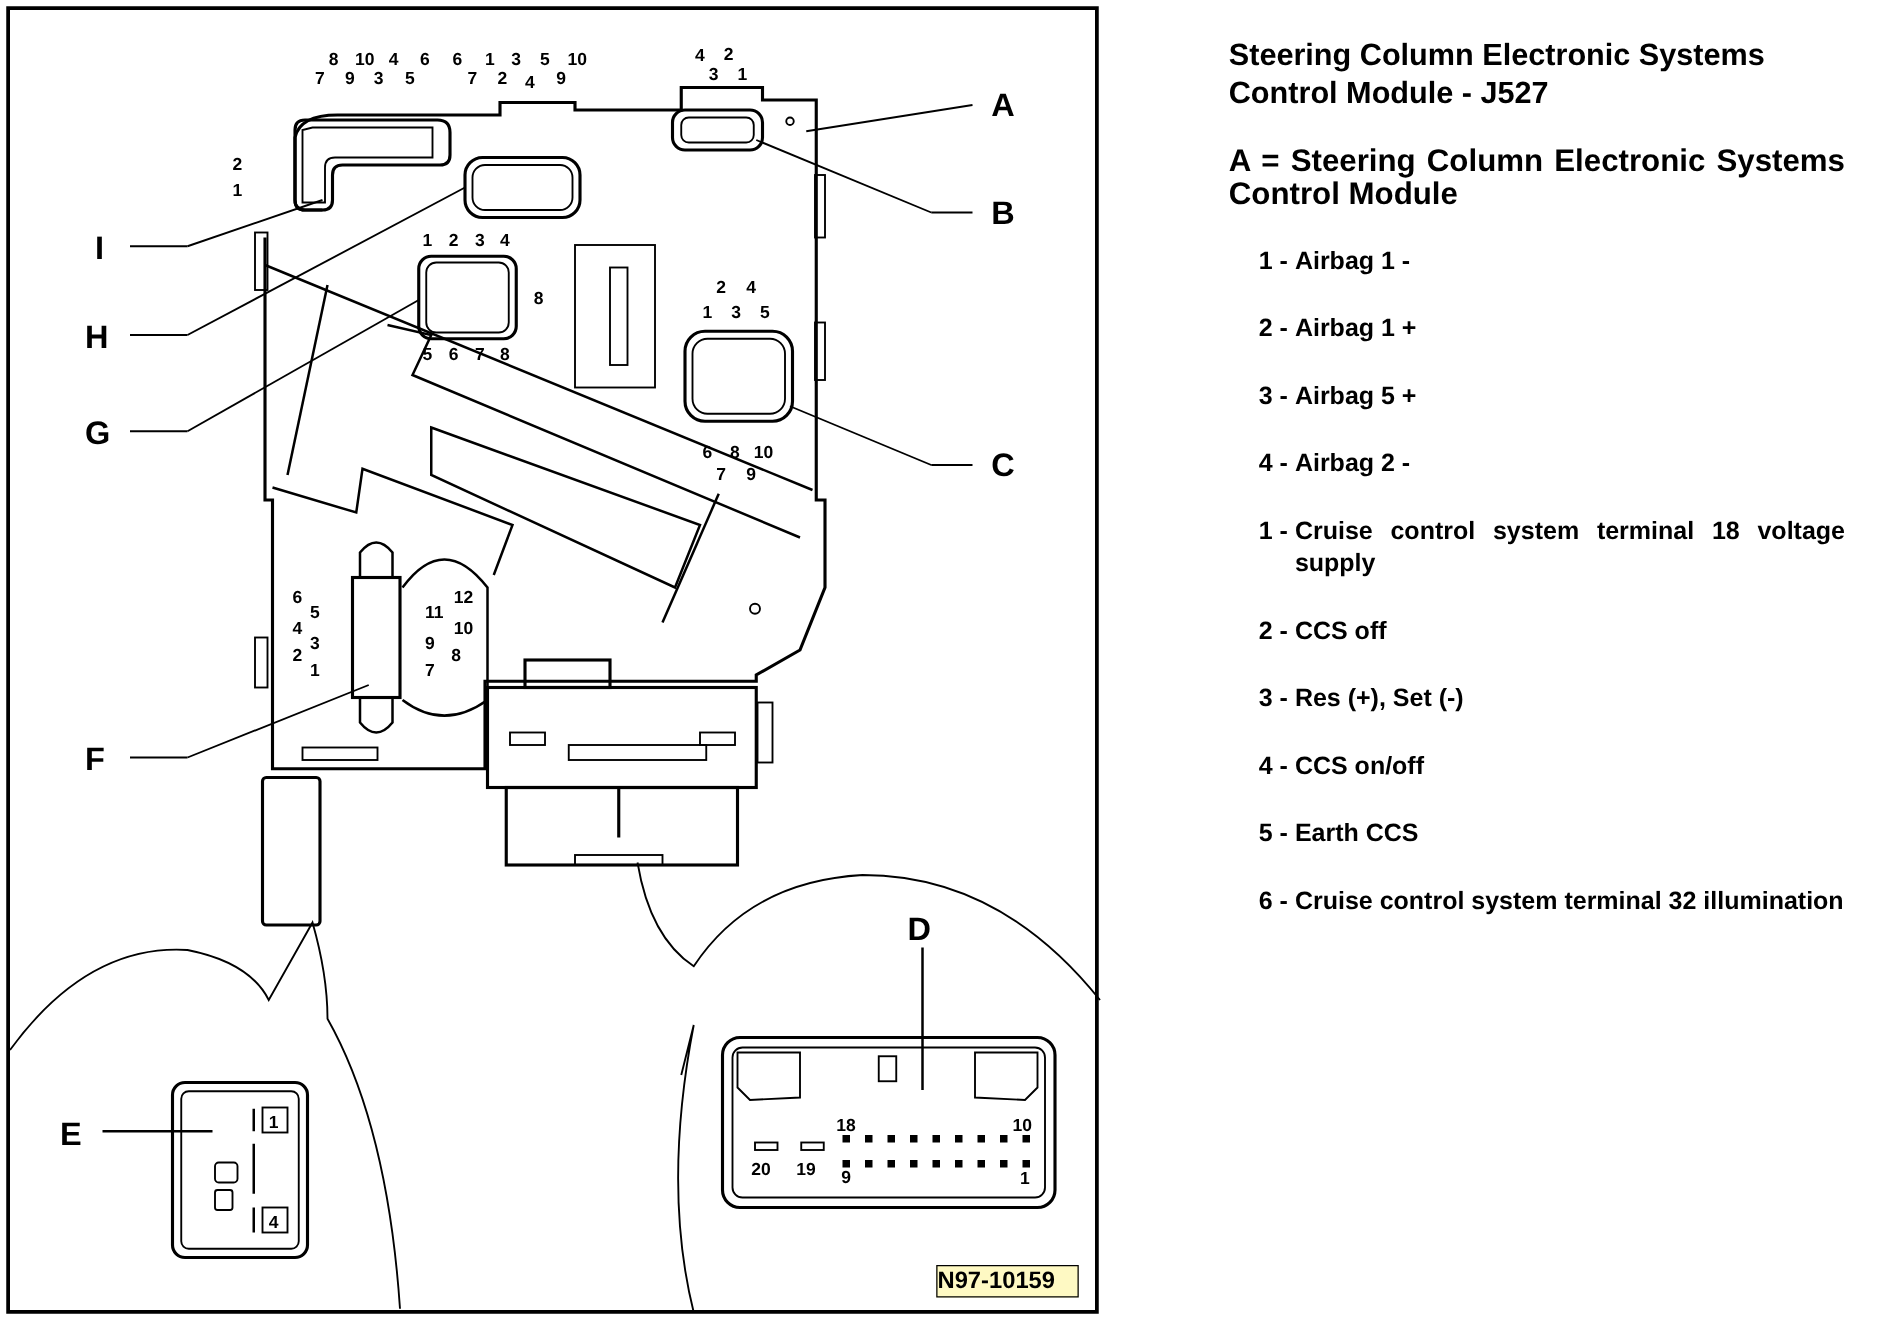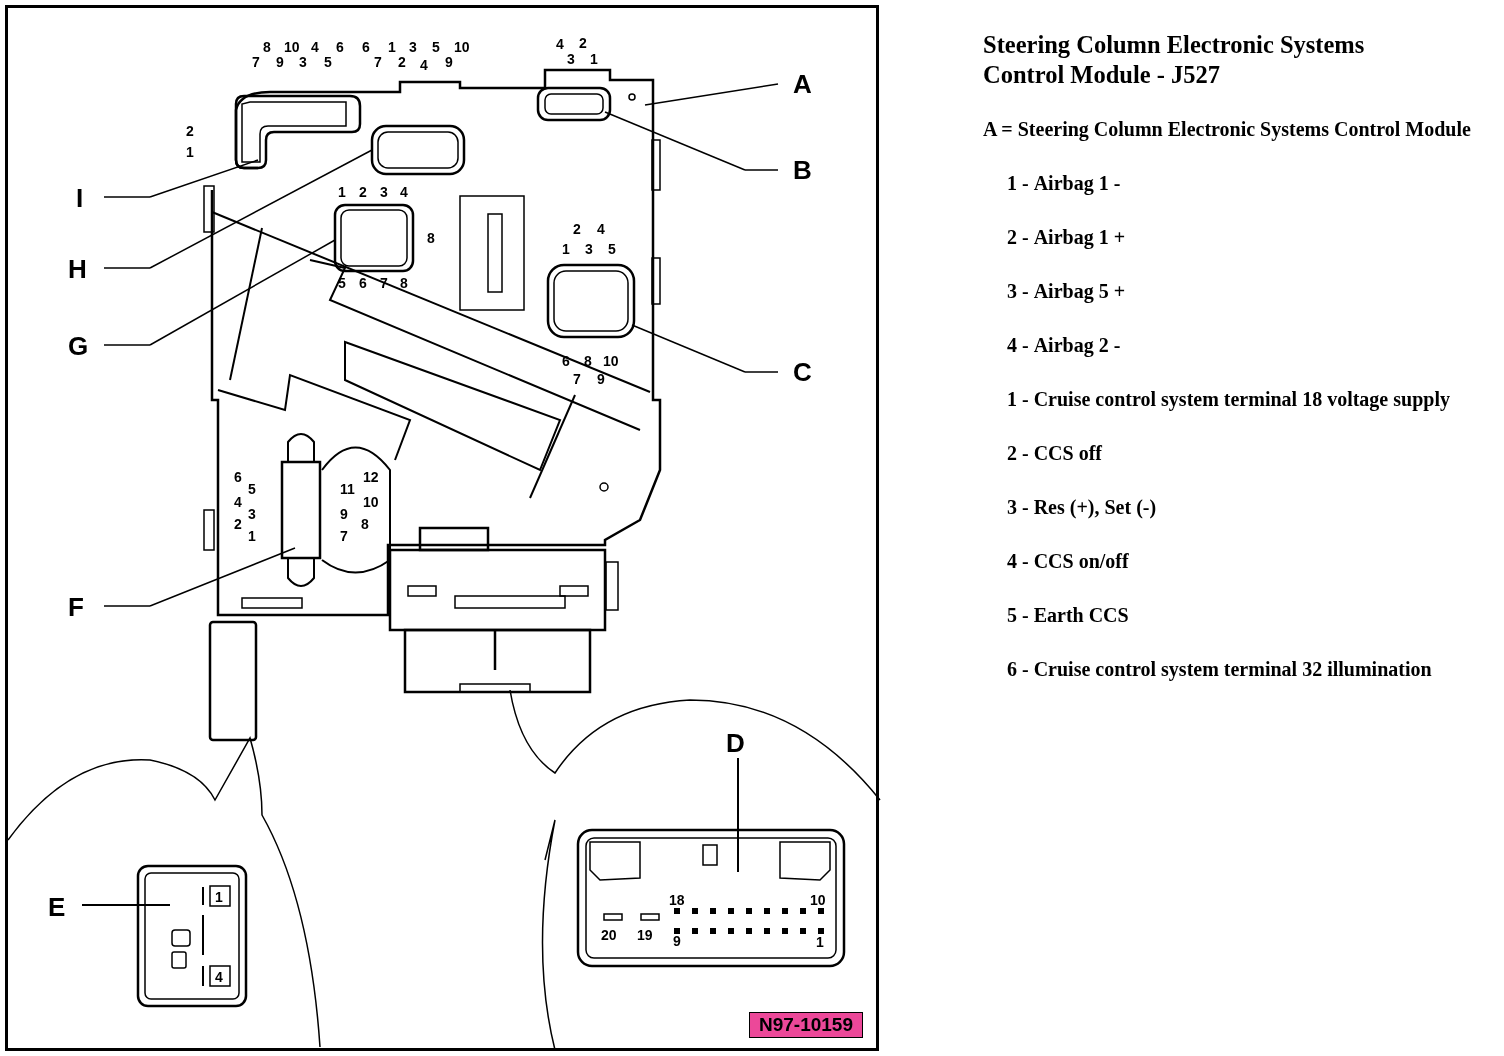--- a/index.html
+++ b/index.html
@@ -6,24 +6,24 @@
   body { width:1504px; height:1056px; position:relative; overflow:hidden;
          font-family:"Liberation Sans", sans-serif; color:#000; }
   #frame { position:absolute; left:5px; top:5px; width:874px; height:1046px;
            border:3px solid #000; box-sizing:border-box; }
   #diagram { position:absolute; left:0; top:0; width:1504px; height:1056px; }
   #diagram text { font-family:"Liberation Sans", sans-serif; font-weight:bold; fill:#000; }
   .pin { font-size:14px; }
   .callout { font-size:26px; }
   .figid { position:absolute; left:749px; top:1012px; width:114px; height:26px;
            border:1.5px solid #000; box-sizing:border-box; font-size:19px; font-weight:bold;
-           text-align:center; line-height:23px; background:#ec4899; }
-  #legend { position:absolute; left:983px; top:30px; width:493px; font-weight:bold;font-family:Liberation Serif, serif; }
+           text-align:left; line-height:23px; background:#fef9c3; }
+  #legend { position:absolute; left:983px; top:30px; width:493px; font-weight:bold; }
   #legend .title { font-size:24.5px; line-height:30px; margin:0 0 26px 0; }
-  #legend .section { font-size:20px; line-height:26px; text-align:justify; margin:0 0 28px 0; }
+  #legend .section { font-size:25px; line-height:26px; text-align:justify; margin:0 0 28px 0; }
   #legend .item { font-size:20px; line-height:26px; margin:0 0 28px 24px; display:flex; }
   #legend .item .num { white-space:pre; flex:0 0 auto; }
   #legend .item .txt { flex:1 1 auto; text-align:justify; }
 </style>
 </head>
 <body>
 
 <div id="frame"></div>
 
 <svg id="diagram" viewBox="0 0 1504 1056" xmlns="http://www.w3.org/2000/svg">

